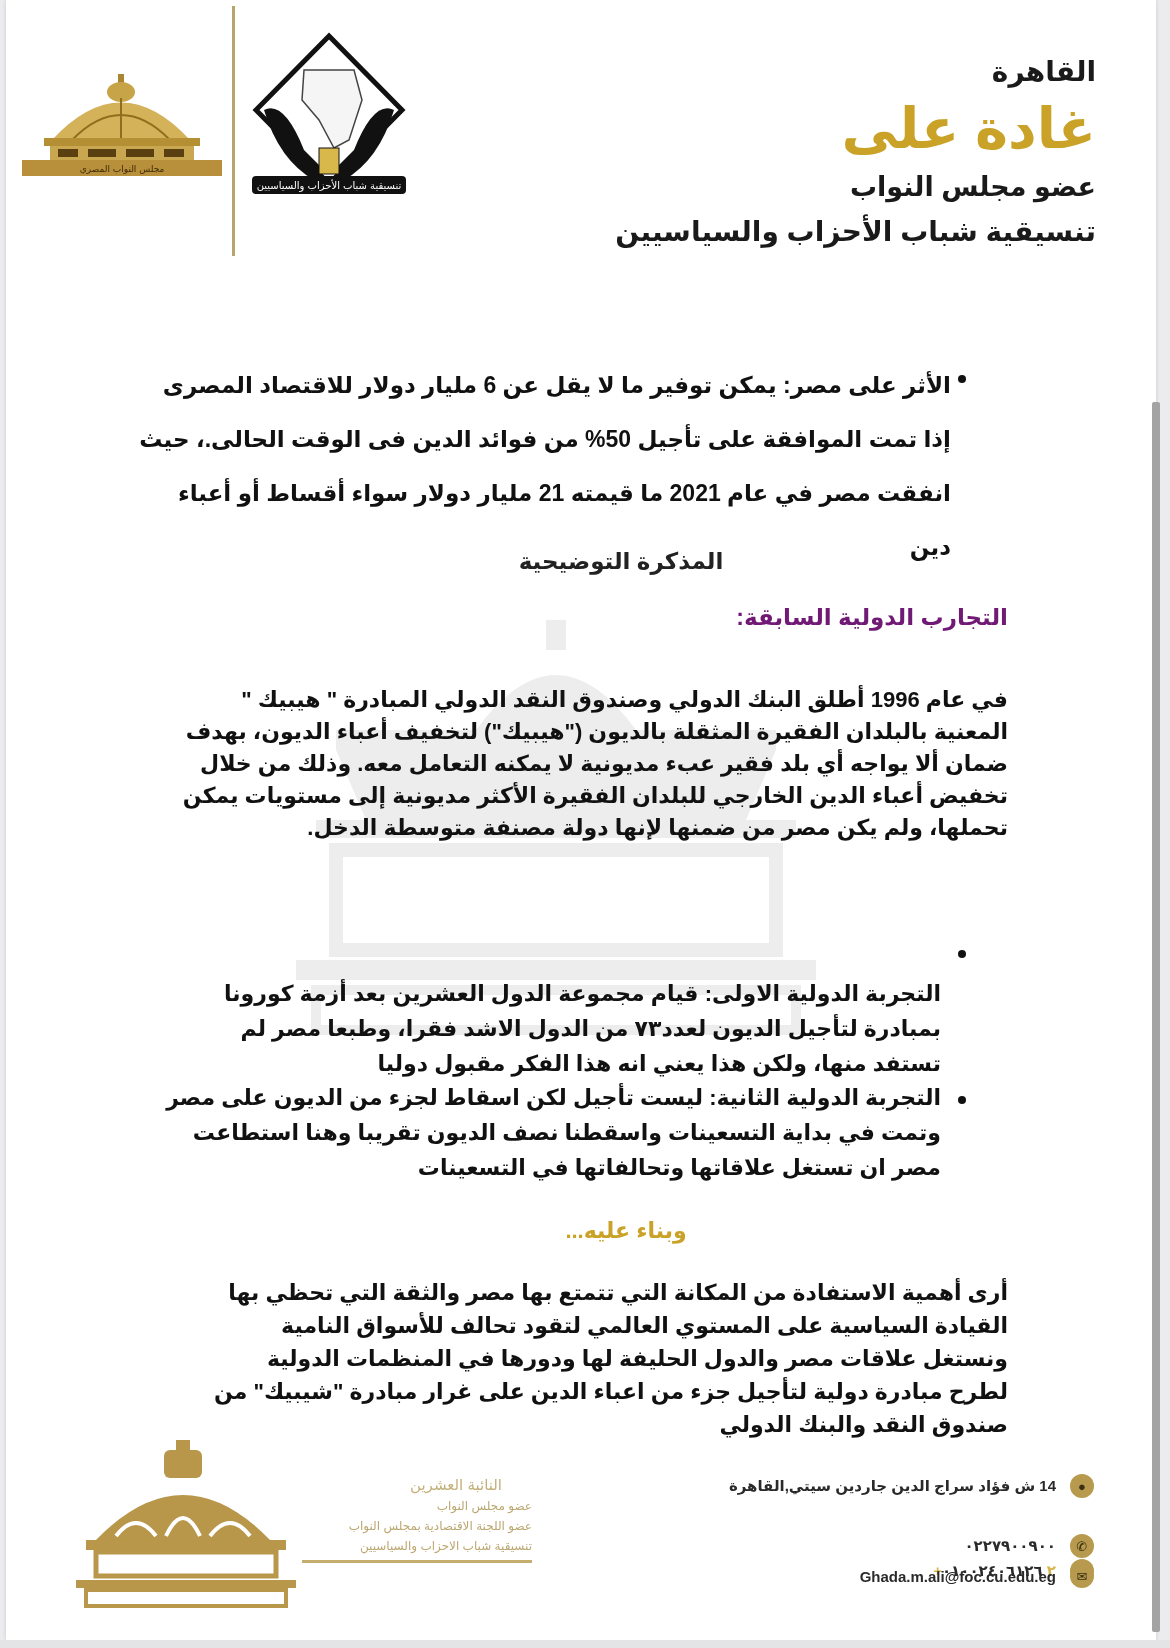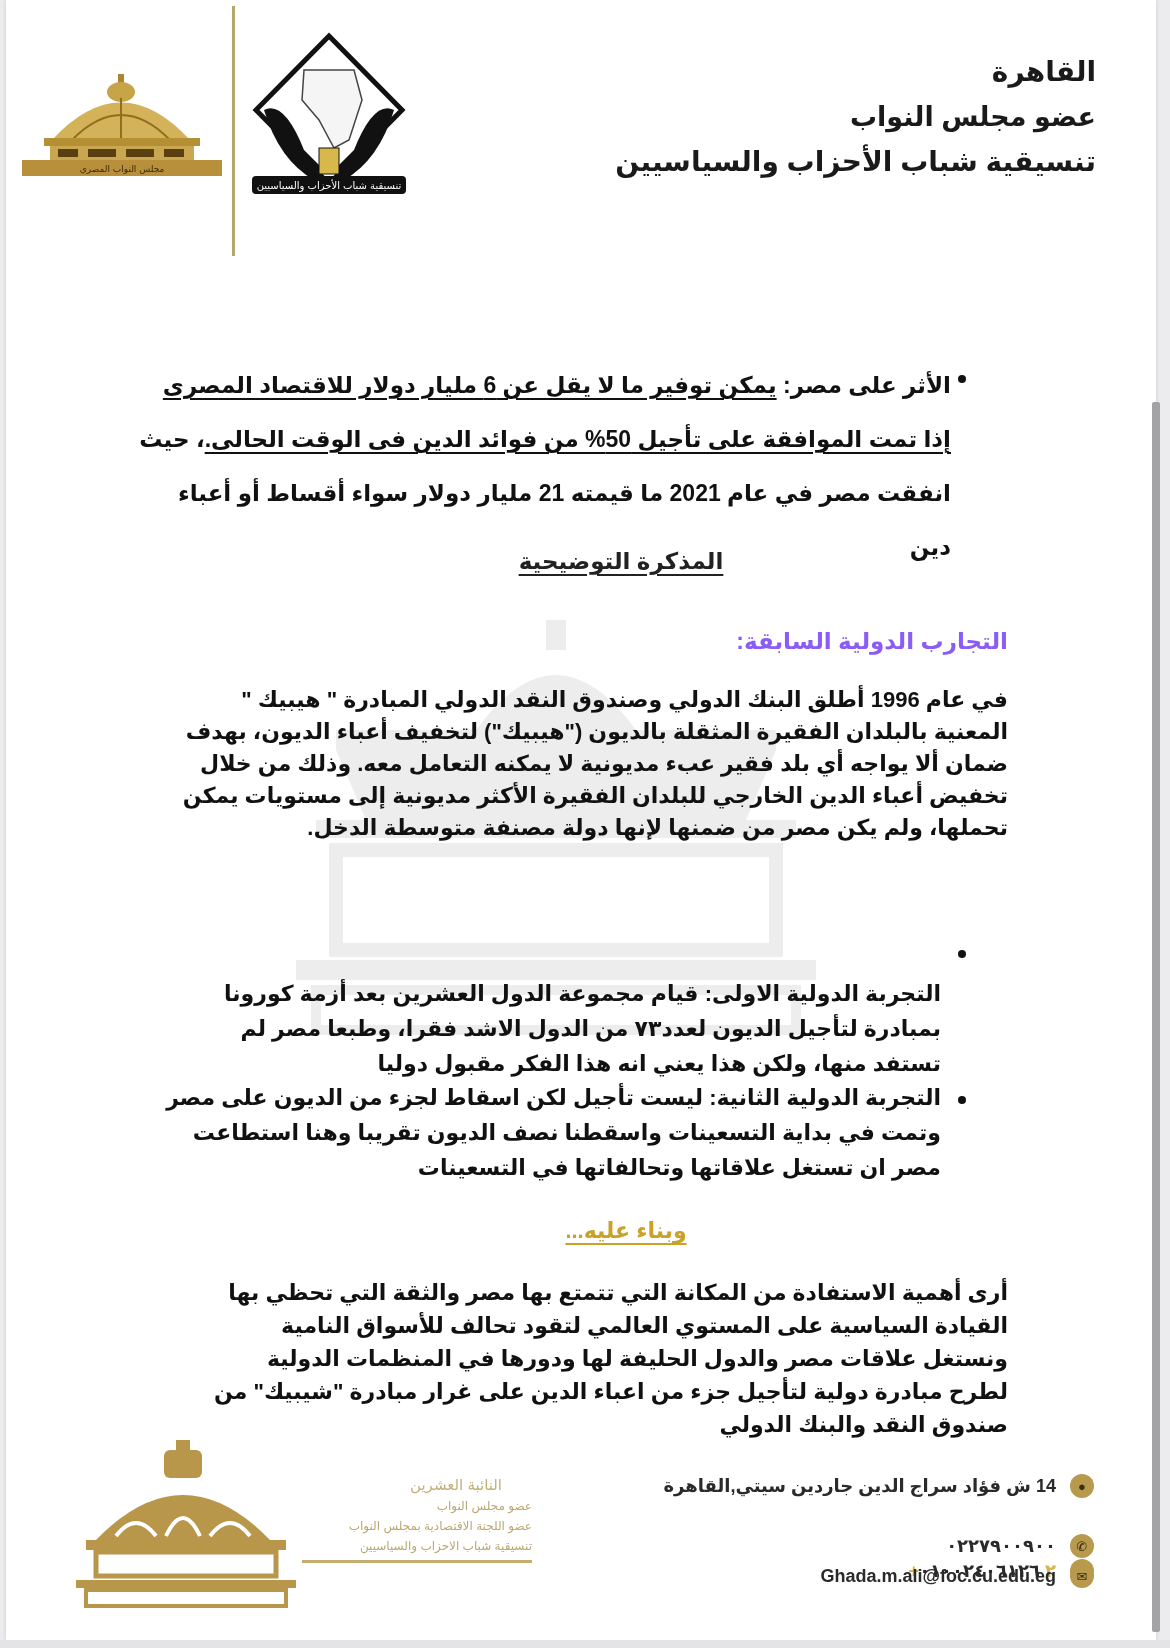--- a/index.html
+++ b/index.html
@@ -30,45 +30,45 @@
   .hdr-role  { font-size: 27px; font-weight: bold; color: #1a1a1a; margin: 0; line-height: 46px; }
   .hdr-org   { font-size: 28px; font-weight: bold; color: #1a1a1a; margin: 0; line-height: 44px; }
 
   .vdivider { position: absolute; left: 226px; top: 6px; width: 3px; height: 250px; background: #b7a66a; }
 
   .logo-parl { position: absolute; left: 16px; top: 70px; width: 200px; height: 110px; }
   .logo-youth { position: absolute; left: 238px; top: 30px; width: 170px; height: 172px; }
 
   
   .txt { position: absolute; font-weight: bold; color: #111; font-size: 22px; line-height: 34px; text-align: right; }
-  .u { text-decoration: underline; text-underline-offset: 5px; text-decoration-thickness: 2px; }
+  .u { text-underline-offset: 5px; text-decoration-thickness: 2px; }
   .bullet { position: absolute; width: 8px; height: 8px; border-radius: 50%; background: #111; }
 
   .p1 { right: 205px; top: 358px; width: 820px; line-height: 54px; font-size: 23px; }
   .title-center { position: absolute; left: 0; width: 1230px; top: 548px; text-align: center; font-size: 23px; font-weight: bold; color: #222; }
-  .gold-head { position: absolute; right: 148px; top: 628px; font-size: 23px; font-weight: bold; color: #8b5cf6; }
+  .gold-head { position: absolute; right: 148px; top: 604px; font-size: 23px; font-weight: bold; color: #701a75; }
   .p2 { right: 148px; top: 684px; width: 835px; line-height: 32px; }
   .p3 { right: 215px; top: 976px; width: 770px; line-height: 35px; }
   .p4 { right: 215px; top: 1080px; width: 790px; line-height: 35px; }
   .gold-sub { position: absolute; left: 0; width: 1240px; top: 1218px; text-align: center; font-size: 22px; font-weight: bold; color: #c9a227; }
   .p5 { right: 148px; top: 1276px; width: 795px; line-height: 33px; }
 
   
   .watermark { position: absolute; left: 270px; top: 620px; width: 560px; height: 420px; opacity: 0.10; }
 
   
   .foot-logo { position: absolute; left: 70px; top: 1440px; width: 220px; height: 170px; }
   .foot-brand { position: absolute; left: 296px; top: 1474px; width: 230px; text-align: right; }
   .fb-title { font-size: 15px; color: #c3b07a; margin: 0; line-height: 22px; padding-right: 30px; }
   .fb-name  { font-size: 52px; color: #b59646; margin: 0; line-height: 58px; }
   .fb-line  { font-size: 12px; color: #bba770; margin: 0; line-height: 20px; }
   .fb-rule  { height: 3px; background: #c4ad6e; margin-top: 4px; }
 
   .contact { position: absolute; right: 62px; width: 460px; display: flex; align-items: center; justify-content: flex-end; gap: 14px; }
-  .contact span.val { font-size: 18px; font-weight: bold; color: #2a2a2a; }
+  .contact span.val { font-size: 15px; font-weight: bold; color: #2a2a2a; }
   .cicon { width: 24px; height: 24px; border-radius: 50%; background: #b89a4e; display: inline-flex; align-items: center; justify-content: center; color: #3a2f10; font-size: 13px; line-height: 1; }
   .plus { color: #d4b64a; }
 </style>
 </head>
 <body>
 
 <div class="page">
 
   <svg class="logo-parl" viewBox="0 0 200 110">
     <rect x="96" y="4" width="6" height="10" fill="#a9862f"></rect>
@@ -93,20 +93,21 @@
     <path d="M60 40 L110 40 L118 70 L105 110 L90 118 L75 90 L58 70 Z" fill="#f5f5f5" stroke="#444" stroke-width="1.5"></path>
     <path d="M20 80 Q40 70 60 120 L80 140 L70 150 Q35 130 20 80 Z" fill="#111"></path>
     <path d="M150 80 Q130 70 110 120 L90 140 L100 150 Q135 130 150 80 Z" fill="#111"></path>
     <rect x="75" y="118" width="20" height="26" fill="#d8b84a" stroke="#111" stroke-width="1"></rect>
     <rect x="8" y="146" width="154" height="18" rx="4" fill="#111"></rect>
     <text x="85" y="159" font-size="10" text-anchor="middle" fill="#fff" font-family="DejaVu Sans, sans-serif">تنسيقية شباب الأحزاب والسياسيين</text>
   </svg>
 
   <div class="hdr-right rtl">
     <p class="hdr-title">القاهرة</p>
+    <p class="hdr-name">غادة على</p>
     <p class="hdr-role">عضو مجلس النواب</p>
     <p class="hdr-org">تنسيقية شباب الأحزاب والسياسيين</p>
   </div>
 
   <svg class="watermark" viewBox="0 0 560 420">
     <rect x="270" y="0" width="20" height="30" fill="#555"></rect>
     <path d="M200 110 Q280 0 360 110 Z" fill="#555"></path>
     <rect x="60" y="110" width="440" height="20" fill="#555"></rect>
     <path d="M60 130 L500 130 L470 200 L90 200 Z" fill="#555"></path>
     <rect x="40" y="200" width="480" height="18" fill="#555"></rect>

